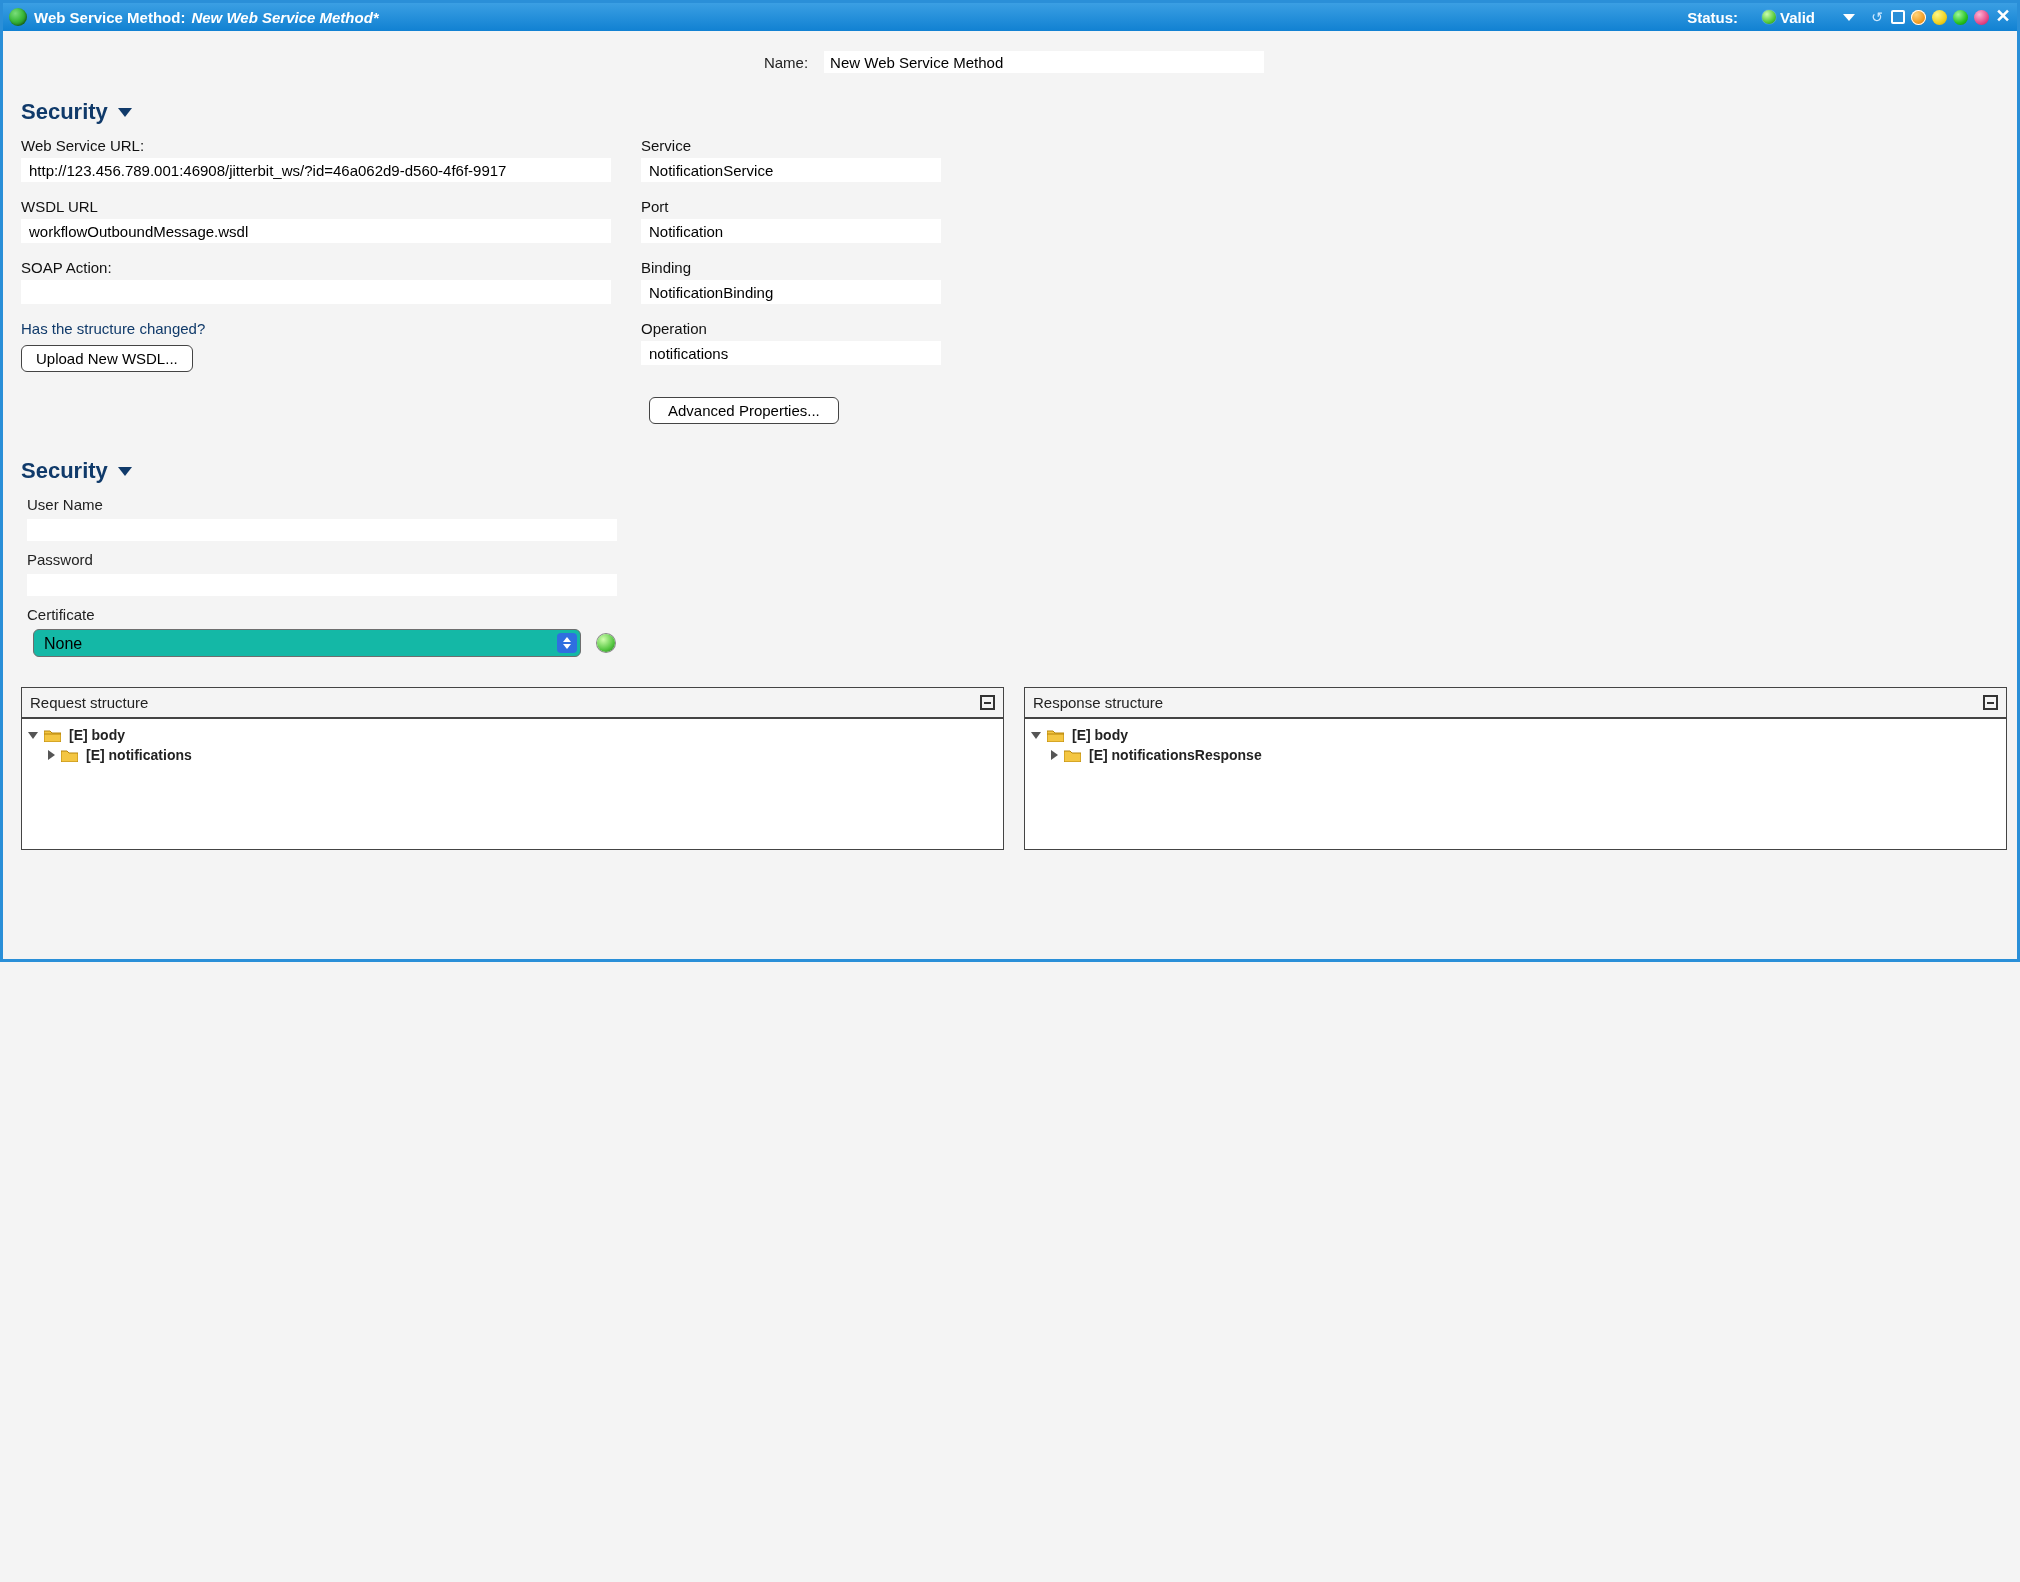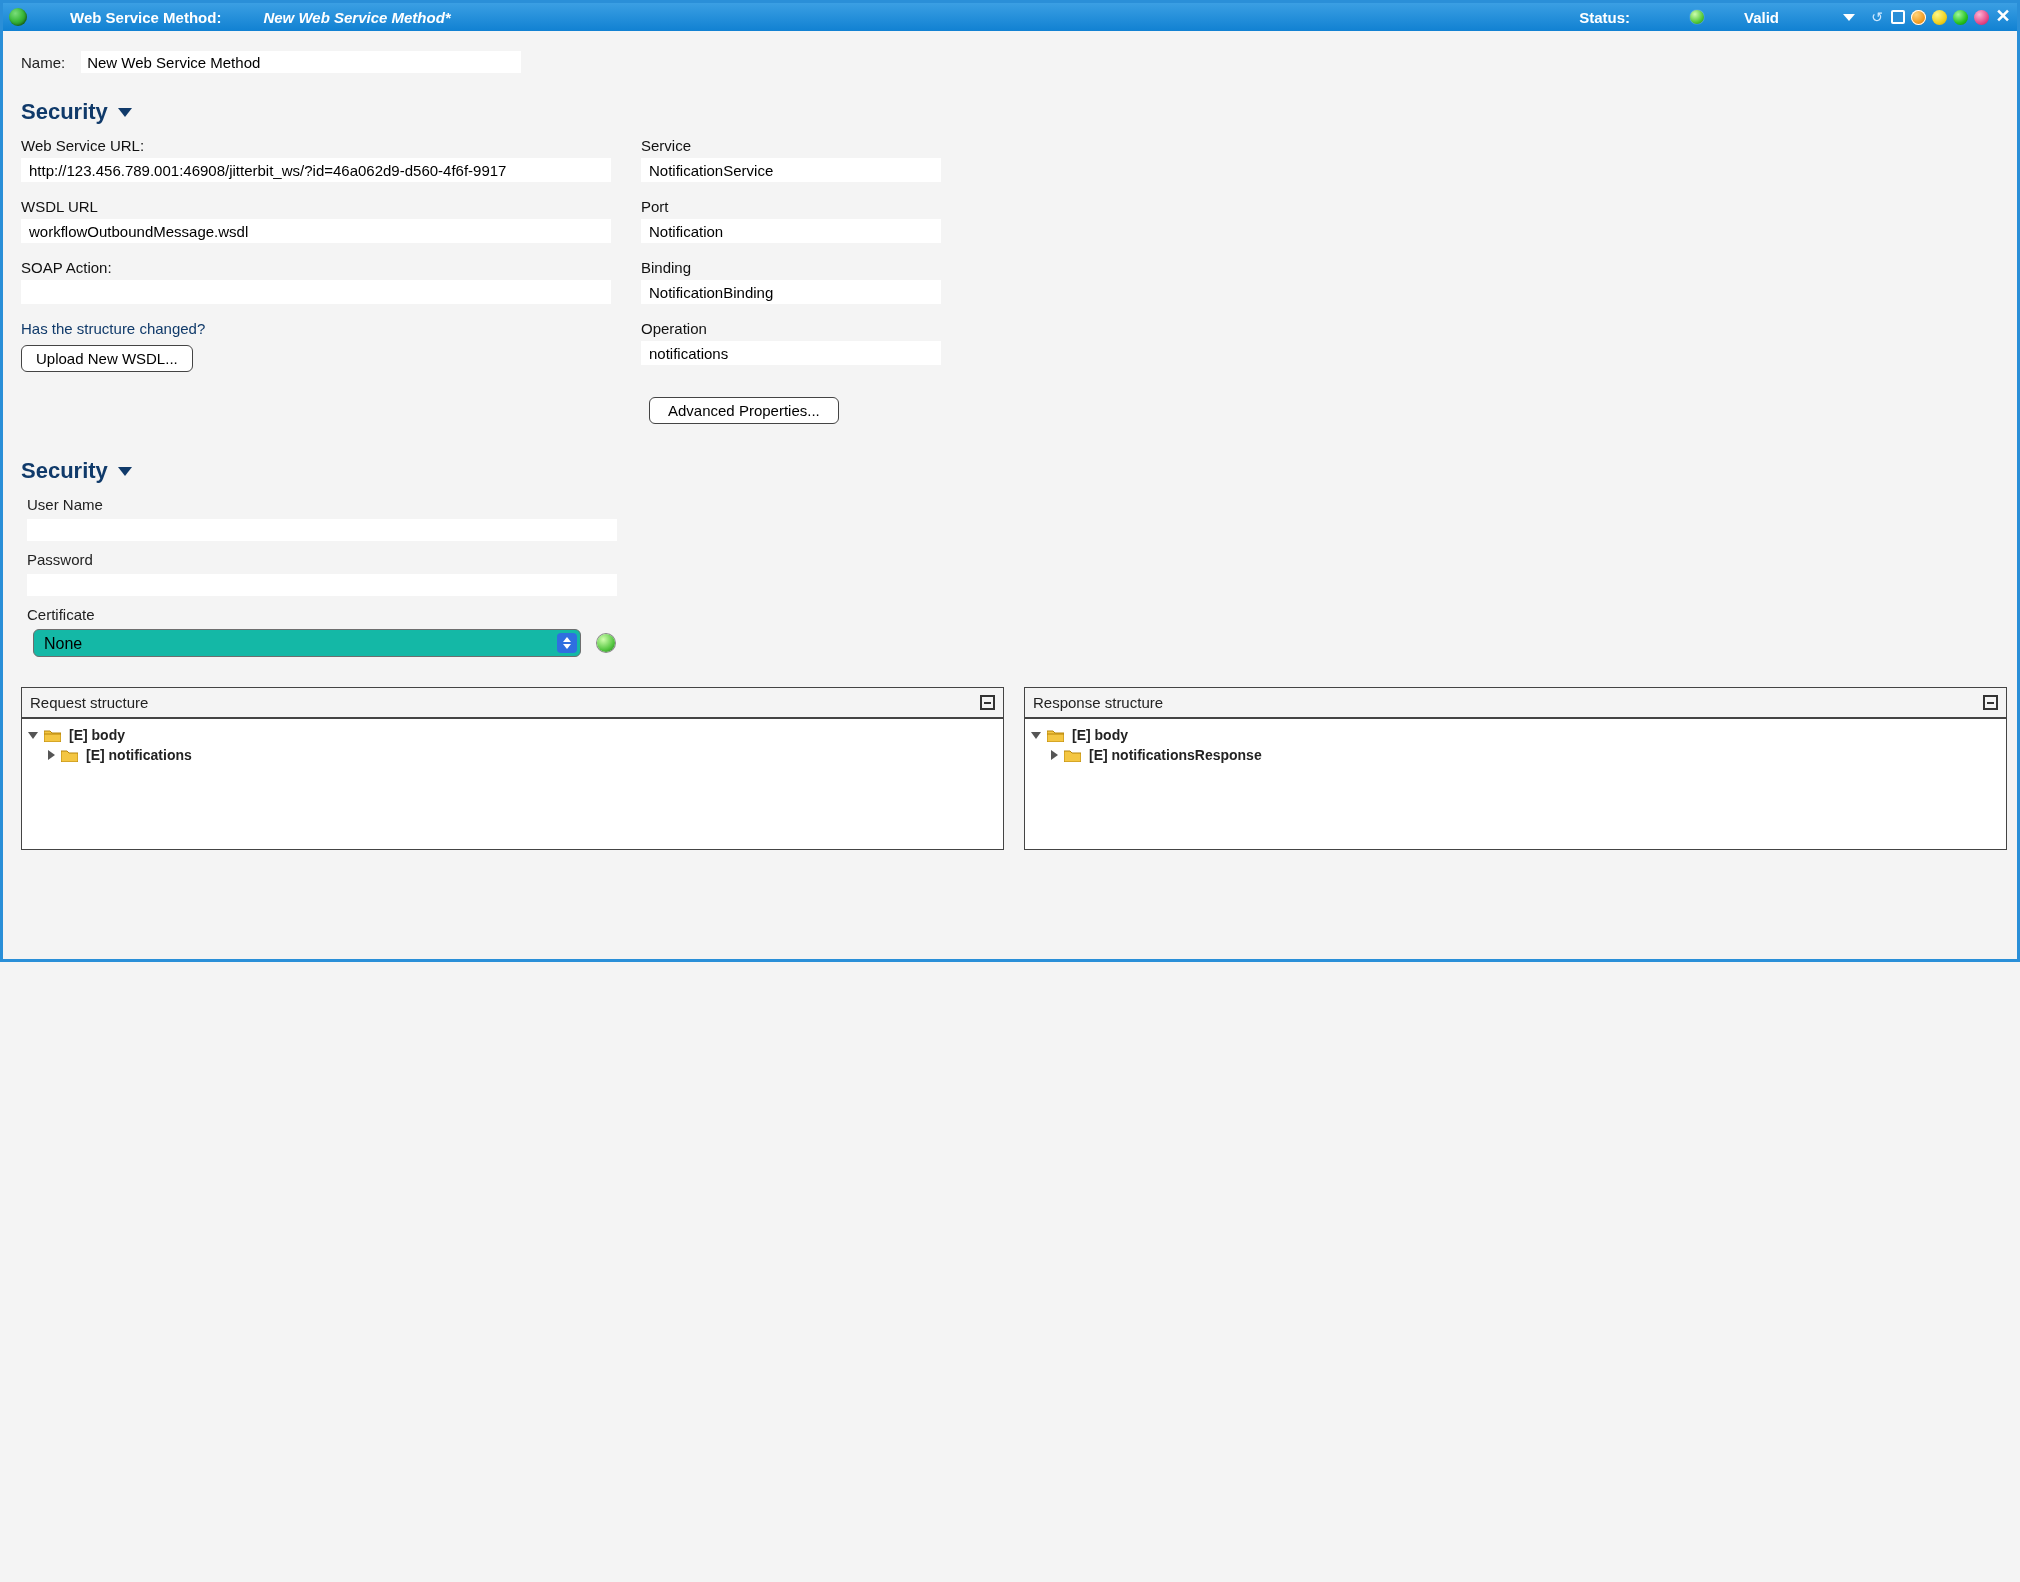--- a/index.html
+++ b/index.html
@@ -19,21 +19,20 @@
     position: relative;
   }
   .titlebar {
     background: linear-gradient(#3B9FE3, #1181D2);
     color: #fff;
     display: flex;
     align-items: center;
     height: 28px;
     padding: 0 6px;
     font-size: 15px;
-    gap: 36px;
   }
   .titlebar .globe {
     width: 18px; height: 18px;
     border-radius: 50%;
     background: radial-gradient(circle at 35% 30%, #7add7a 0%, #3bb93b 45%, #116611 100%);
     margin-right: 7px;
     position: relative;
     box-shadow: inset -1px -1px 2px rgba(0,0,0,.3);
   }
   .titlebar .title-static { font-weight: bold; }
@@ -65,21 +64,21 @@
   .content {
     flex:1;
     overflow-y: scroll;
     padding: 20px 10px 10px 18px;
   }
   
   .content::-webkit-scrollbar { width:16px; }
   .content::-webkit-scrollbar-track { background:#E4E4E4; border-left:1px solid #ccc;}
   .content::-webkit-scrollbar-thumb { background:#B8B8B8; border-radius:8px; border:3px solid #E4E4E4;}
 
-  .row-name { display:flex; align-items:center; margin-bottom:26px; gap:16px; }
+  .row-name { display:flex; align-items:center; margin-bottom:26px; gap:16px;justify-content:center; }
   .row-name label { font-size:15px; }
   .name-input {
     width: 440px; height:22px; border:none; background:#fff; padding:2px 6px;
     font-size:15px;
   }
 
   .section-header {
     display:flex; align-items:center; gap:10px;
     color:#103A6A; font-weight:bold; font-size:22px;
     margin: 6px 0 12px 0;

